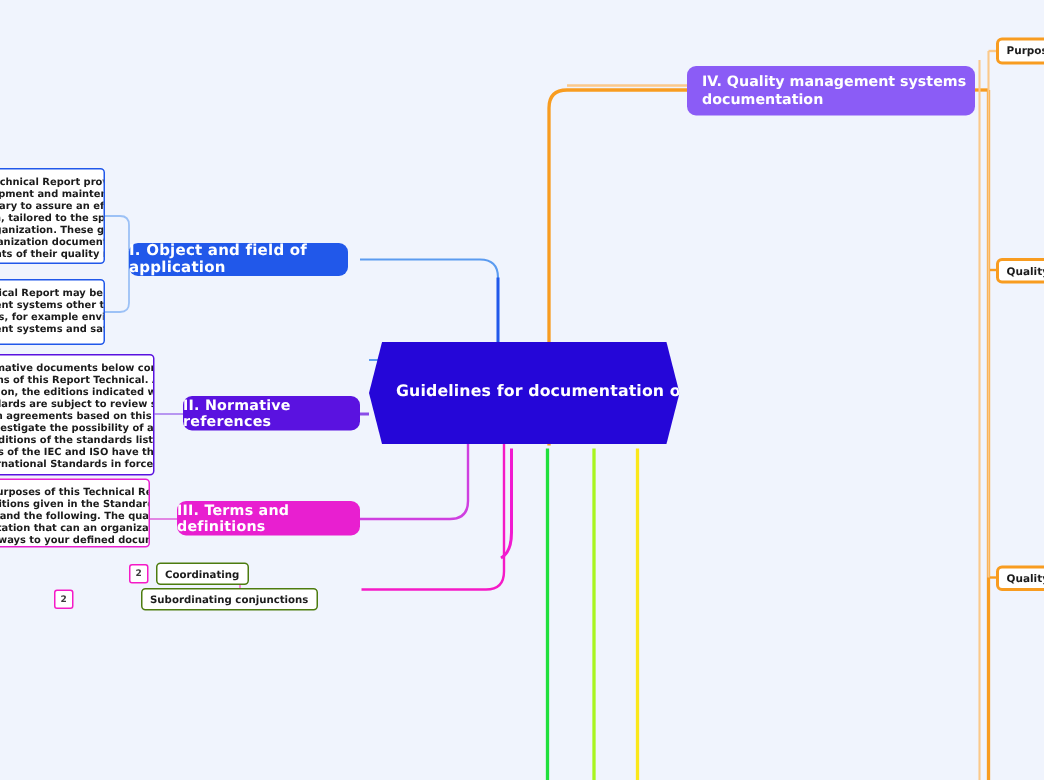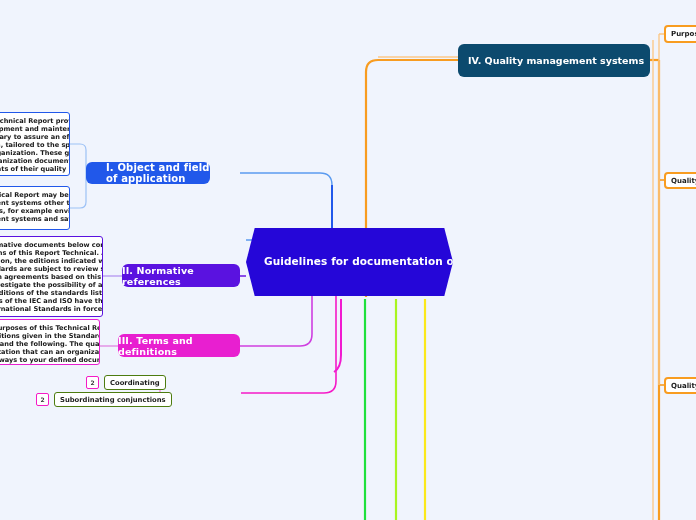--- a/index.html
+++ b/index.html
@@ -26,26 +26,26 @@
     color:#ffffff;font-weight:bold;font-size:10.5px;line-height:13.2px;
     padding-left:18px;padding-right:14px;letter-spacing:.1px;
   }
   #central .ctext div{white-space:nowrap;}
 
   
   .pill{
     border-radius:6px;display:flex;align-items:center;justify-content:center;
     color:#fff;font-weight:bold;letter-spacing:.15px;
   }
-  #topic-1{left:86px;top:162px;width:124px;height:22px;background:#2158ea;font-size:10px;padding-left:20px;}
+  #topic-1{left:86px;top:162px;width:146px;height:22px;background:#2158ea;font-size:10px;}
   #topic-2{left:122px;top:264px;width:118px;height:23px;background:#5a12e0;font-size:9.5px;}
   #topic-3{left:118px;top:334px;width:122px;height:23px;background:#e81fd0;font-size:9.5px;}
   #topic-4{left:170px;top:382px;width:71px;height:22px;background:#f51ac7;font-size:10px;}
   #topic-5{
-    left:458px;top:44px;width:192px;height:33px;background:#0c4a6e;
+    left:458px;top:44px;width:192px;height:33px;background:#8b5cf6;
     border-radius:6px;display:flex;align-items:center;
     color:#fff;font-weight:bold;font-size:9.5px;line-height:12px;
     padding:0 0 0 10px;box-sizing:border-box;
   }
   #topic-5 .t5text div{white-space:nowrap;}
 
   
   .note{
     background:#ffffff;
     font-size:6.6px;line-height:8.05px;color:#1b1b1b;
@@ -67,21 +67,21 @@
     background:#fff;color:#3a3a3a;font-size:6px;font-weight:bold;
     display:flex;align-items:center;justify-content:center;
     margin-right:5px;flex:0 0 auto;
   }
   .childbox{
     border:1px solid #4d7c0f;border-radius:3px;background:#fff;
     color:#1b1b1b;font-size:6.8px;font-weight:bold;
     padding:2.5px 5px;white-space:nowrap;
   }
   #child-1{left:86px;top:375px;}
-  #child-2{left:36px;top:392px;}
+  #child-2{left:36px;top:392px;gap:40px;}
 
   
   .rbox{
     position:absolute;border:2px solid #f89c20;border-radius:4px;background:#fff;
     color:#1b1b1b;font-size:7px;font-weight:bold;
     display:flex;align-items:center;padding-left:5px;box-sizing:border-box;
     overflow:hidden;white-space:nowrap;
   }
   #rbox-1{left:664px;top:25px;width:46px;height:18px;}
   #rbox-2{left:664px;top:172px;width:46px;height:17px;}
@@ -150,20 +150,21 @@
   </div>
 
   <div class="node pill" id="topic-2">
     <span>II. Normative references</span>
   </div>
 
 
   <div class="node" id="topic-5">
     <div class="t5text">
       <div>IV. Quality management systems</div>
+      <div>documentation</div>
     </div>
   </div>
 
   <div class="node note" id="note-1">
     <div>This Technical Report provides guidelines for the</div>
     <div>development and maintenance of documentation</div>
     <div>necessary to assure an effective quality</div>
     <div>system, tailored to the specific needs of</div>
     <div>the organization. These guidelines will help</div>
     <div>an organization document such as the</div>

